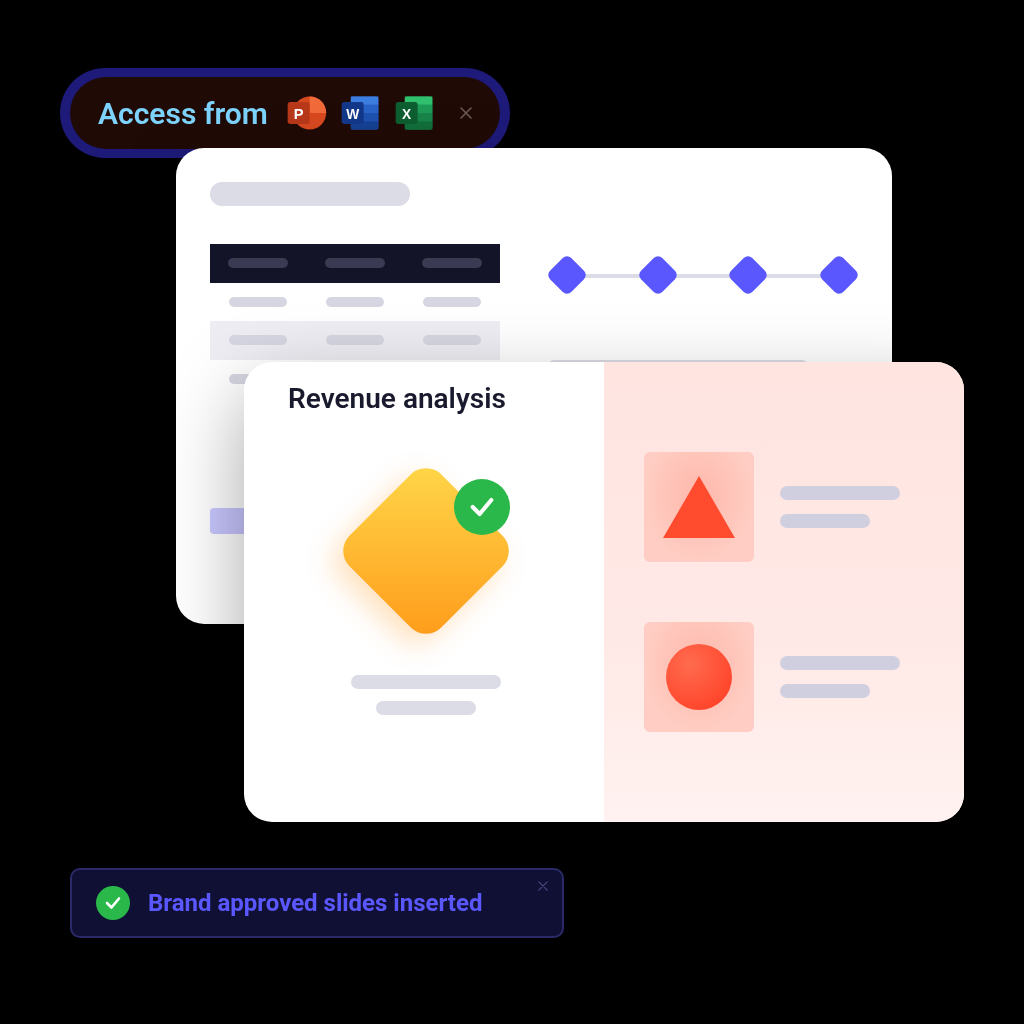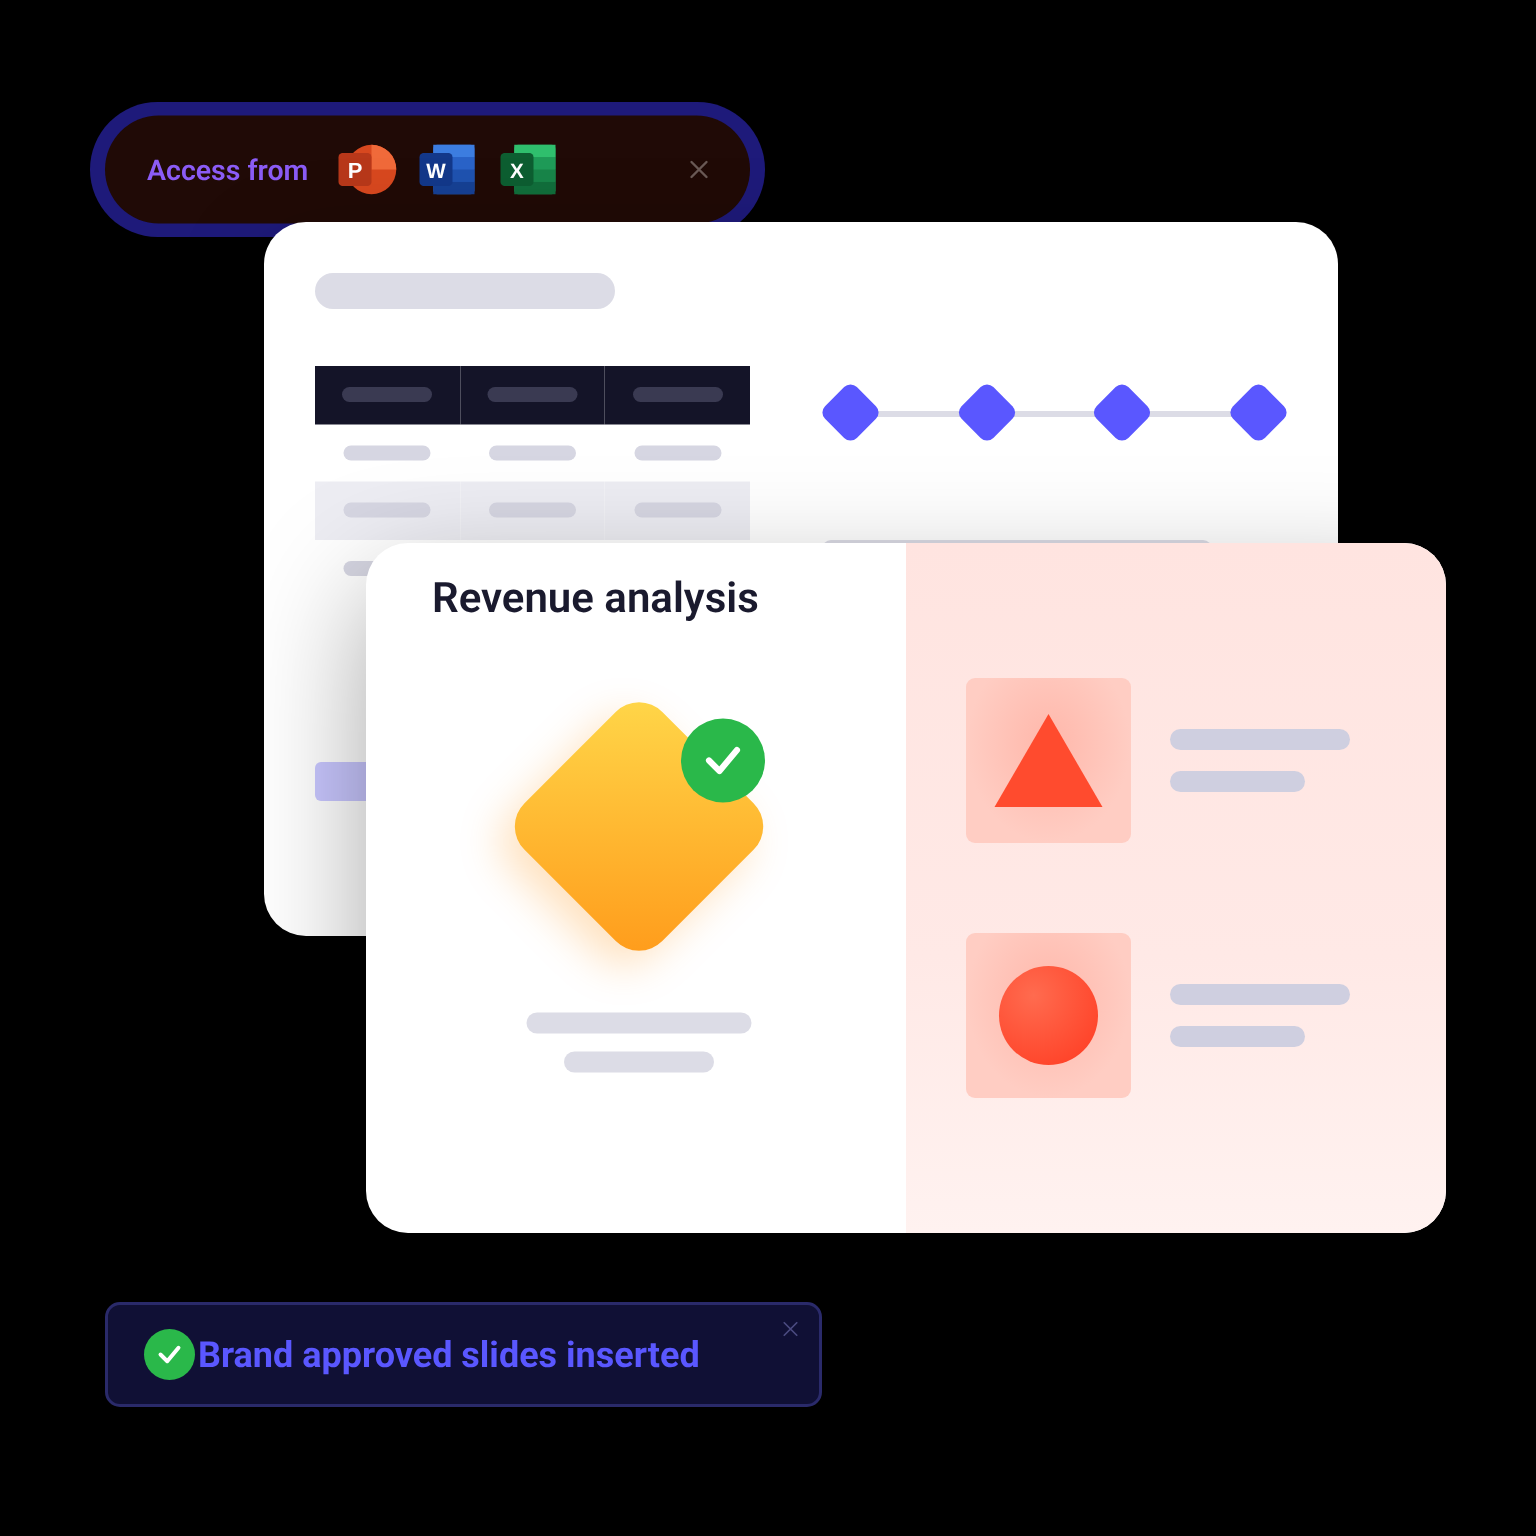--- a/index.html
+++ b/index.html
@@ -29,22 +29,22 @@
     width: 430px;
     height: 72px;
     background: #200a06;
     border-radius: 40px;
     display: flex;
     align-items: center;
     padding-left: 28px;
     position: relative;
   }
   .access-text {
-    color: #8b5cf6;
-    font-size: 19px;
+    color: #7dd3fc;
+    font-size: 30px;
     font-weight: 600;
     margin-right: 16px;
   }
   .app-icon {
     width: 44px;
     height: 44px;
     margin-right: 10px;
     display: flex;
     align-items: center;
     justify-content: center;
@@ -253,21 +253,21 @@
     position: absolute;
     left: 70px;
     bottom: 86px;
     height: 70px;
     padding: 0 80px 0 24px;
     background: #101035;
     border: 2px solid #2a2a6a;
     border-radius: 10px;
     display: flex;
     align-items: center;
-    gap: 2px;
+    gap: 18px;
   }
   .bottom-check {
     width: 34px; height: 34px;
     background: #2ab84a;
     border-radius: 50%;
     display: flex; align-items: center; justify-content: center;
   }
   .bottom-check svg { width: 18px; height: 18px; }
   .bottom-text {
     color: #5a57ff;

